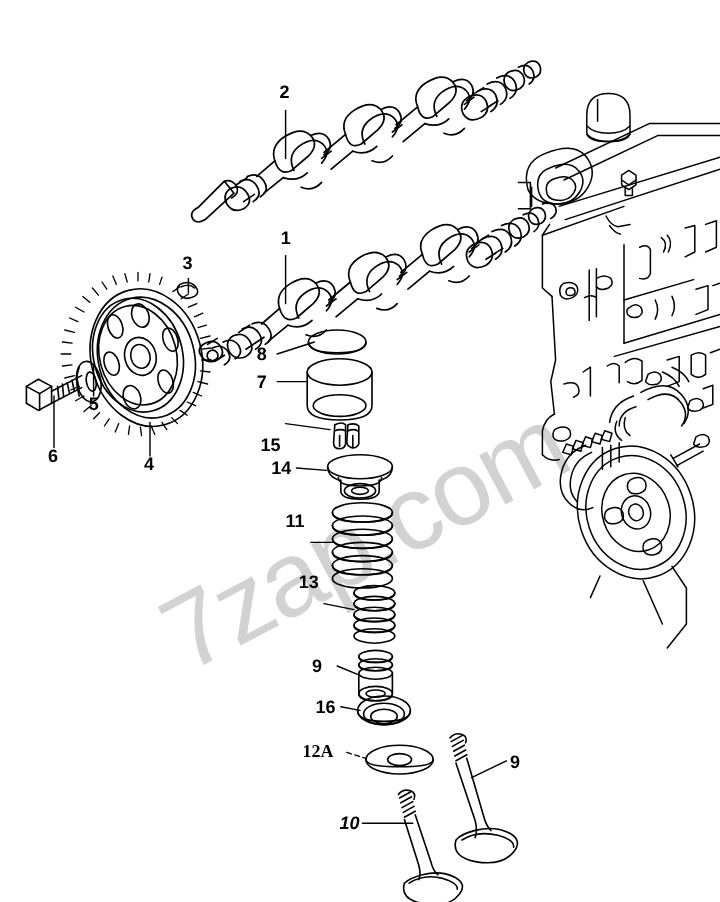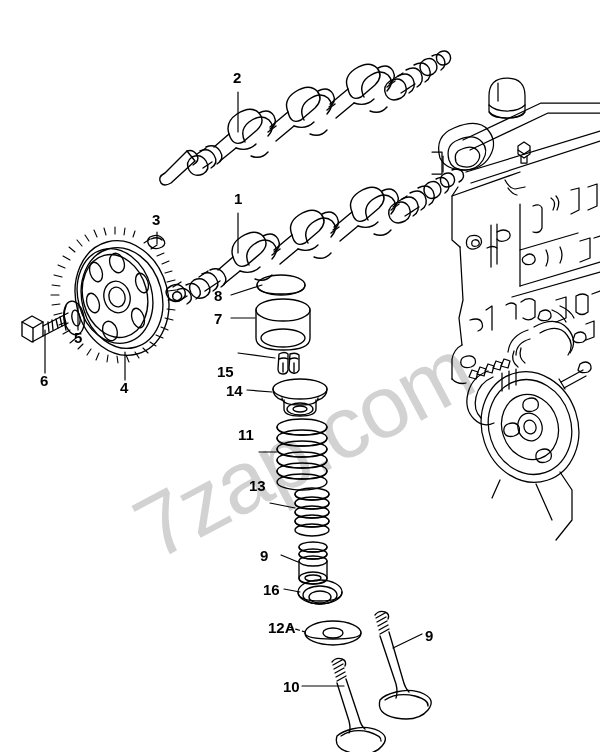--- a/index.html
+++ b/index.html
@@ -400,17 +400,17 @@
   <div class="lbl" style="left:74px;top:330px;">5</div>
   <div class="lbl" style="left:120px;top:380px;">4</div>
   <div class="lbl" style="left:214px;top:288px;">8</div>
   <div class="lbl" style="left:214px;top:311px;">7</div>
   <div class="lbl" style="left:217px;top:364px;">15</div>
   <div class="lbl" style="left:226px;top:383px;">14</div>
   <div class="lbl" style="left:238px;top:427px;">11</div>
   <div class="lbl" style="left:249px;top:478px;">13</div>
   <div class="lbl" style="left:260px;top:548px;">9</div>
   <div class="lbl" style="left:263px;top:582px;">16</div>
-  <div class="lbl" style="left:268px;top:620px;">12A</div>
+  <div class="lbl" style="left:252px;top:620px;font-family:Liberation Serif, serif;">12A</div>
   <div class="lbl" style="left:425px;top:628px;">9</div>
-  <div class="lbl" style="left:283px;top:679px;">10</div>
+  <div class="lbl" style="left:283px;top:679px;font-style:italic;">10</div>
 
 </div>
 
 </body></html>

